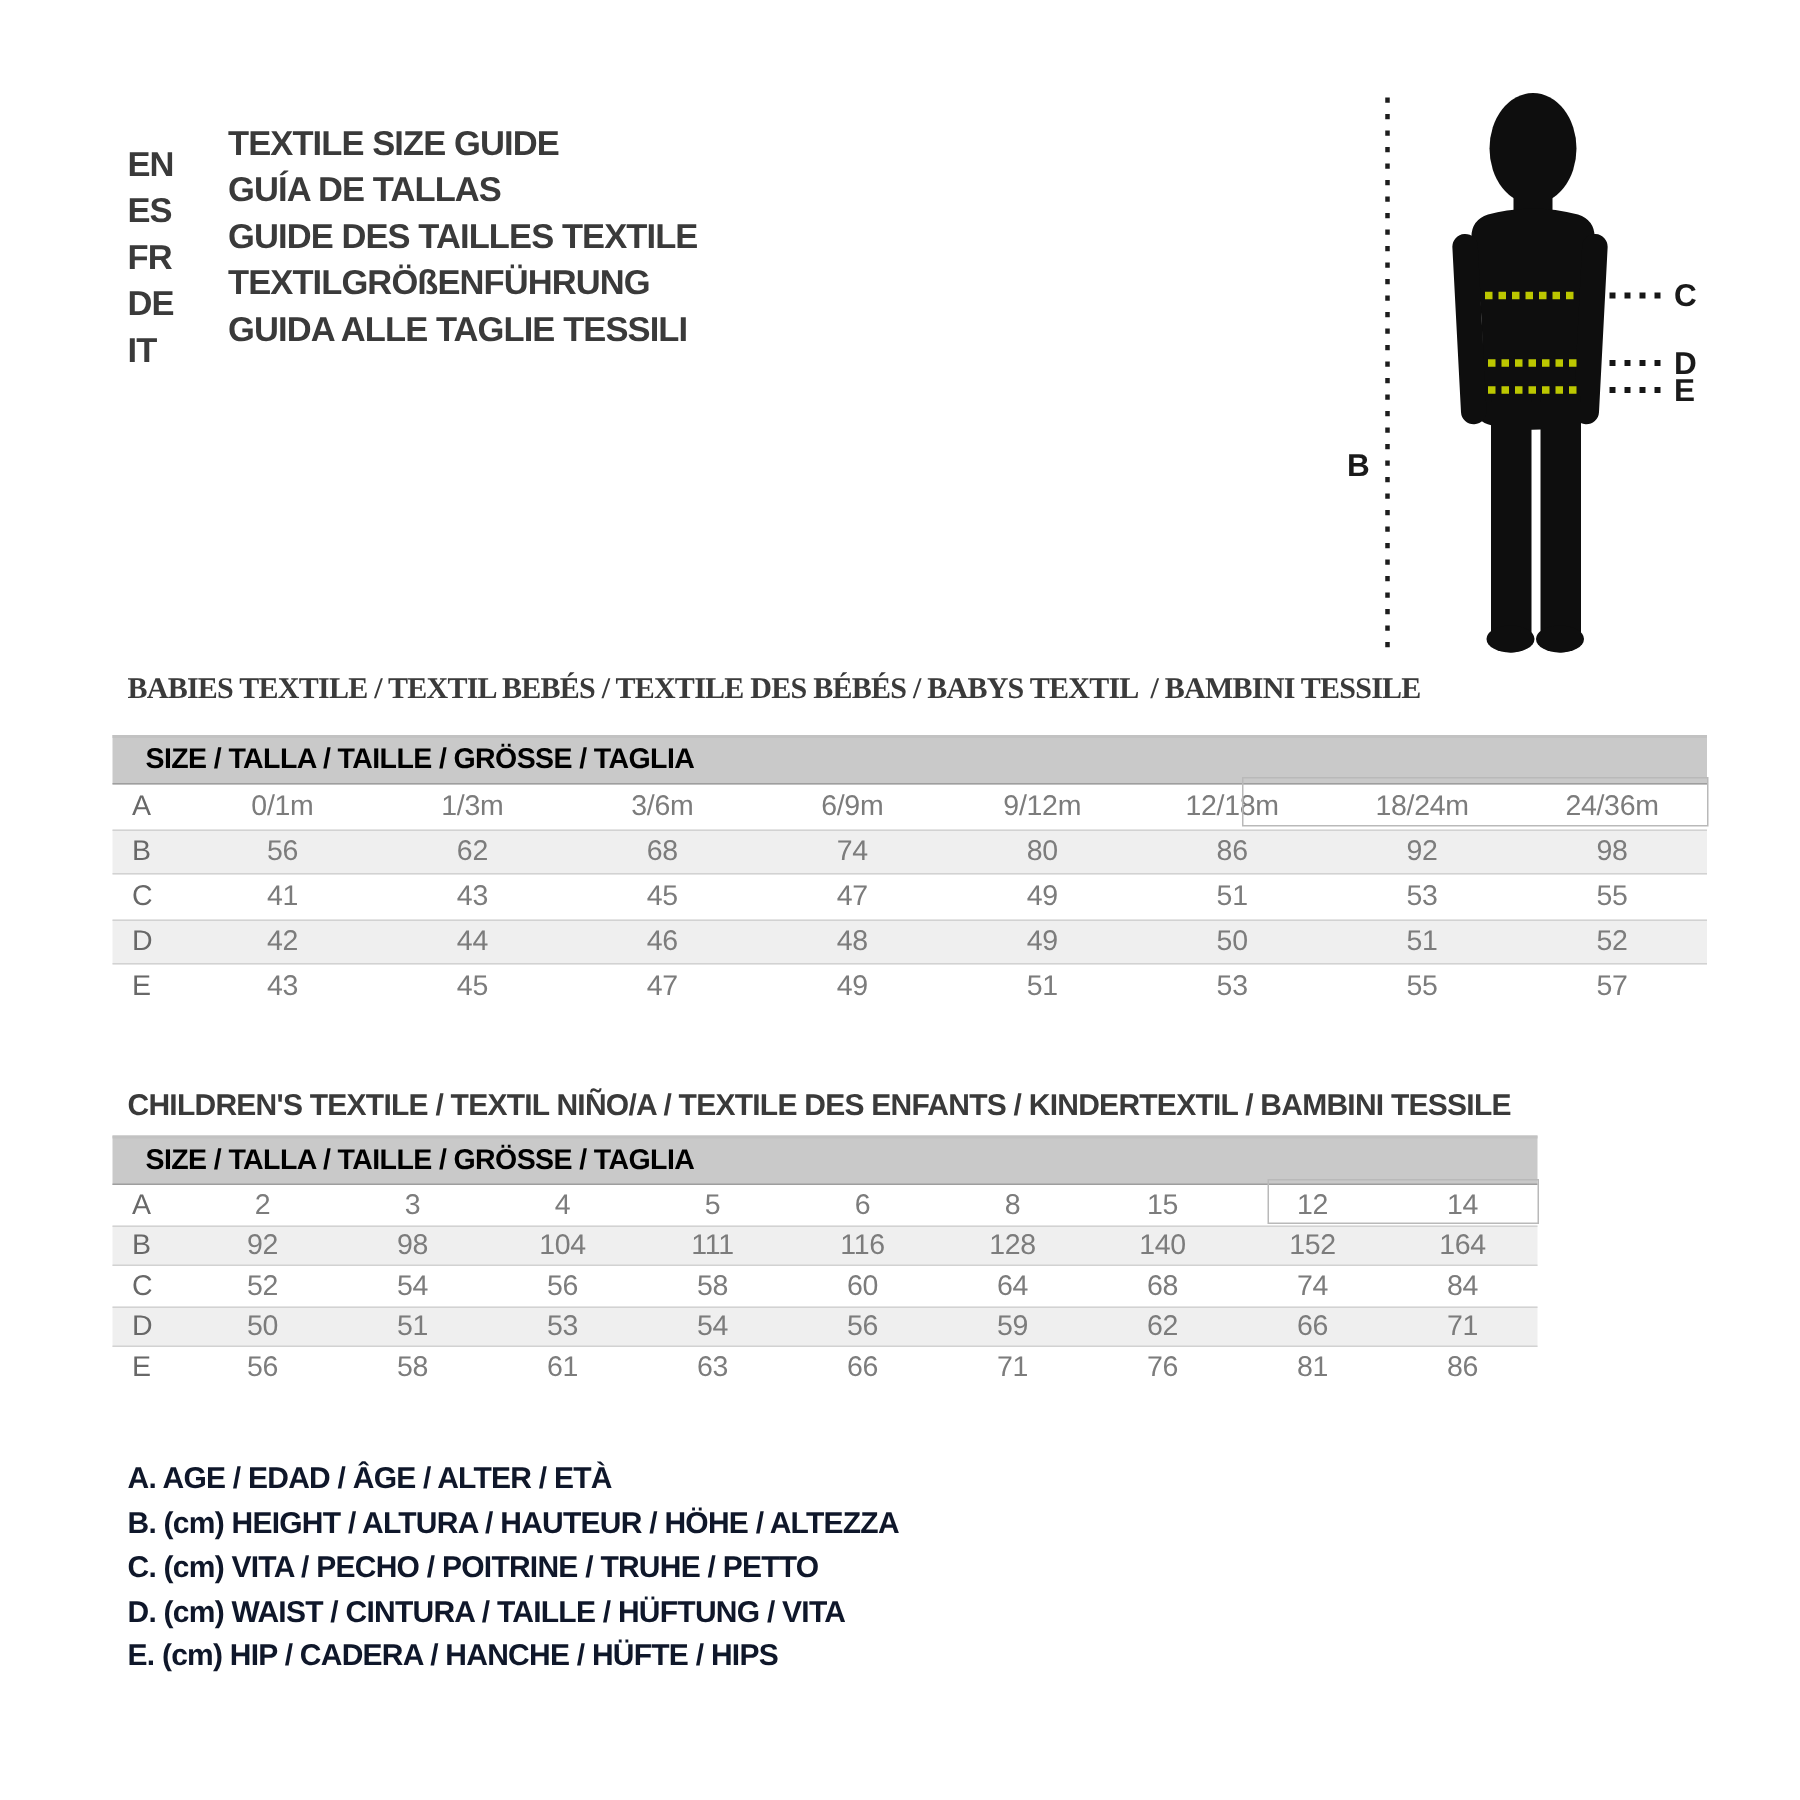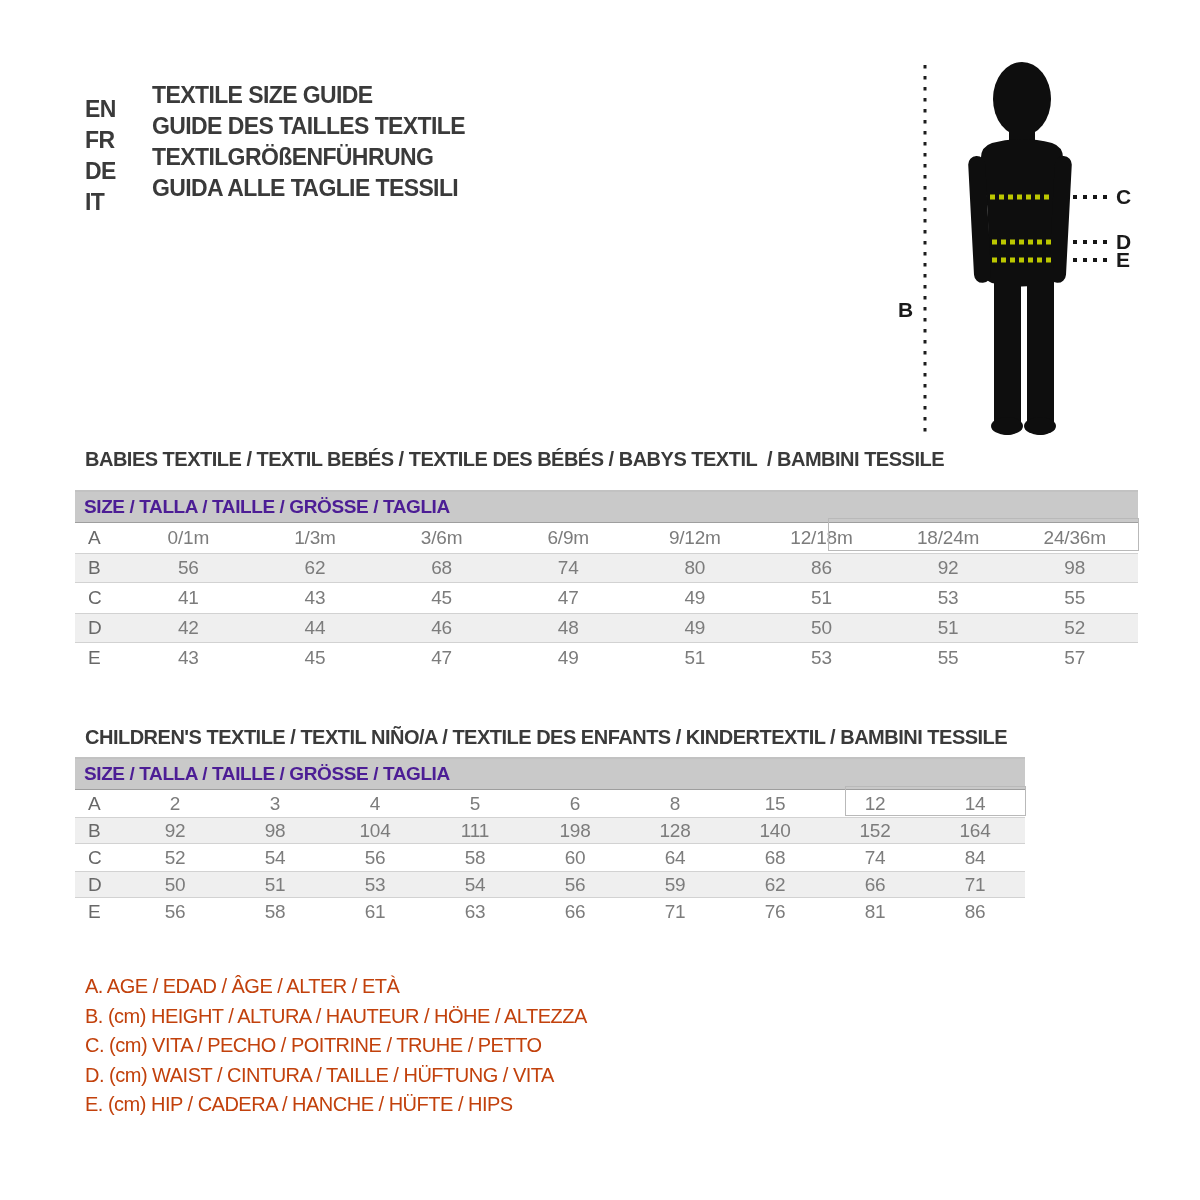--- a/index.html
+++ b/index.html
@@ -28,46 +28,50 @@
   .section-title{
     font-size:20px;font-weight:bold;color:#3a3a3a;letter-spacing:-0.5px;white-space:pre;
   }
 
   
   .size-table{position:absolute;}
   .babies-table{left:75px;top:490px;width:1063px;}
   .children-table{left:75px;top:757px;width:950px;}
   .thead{
     height:30px;background:#c9c9c9;border-top:2px solid #c2c2c2;border-bottom:1px solid #9e9e9e;
-    box-sizing:content-box;display:flex;align-items:center;padding-left:9px;
-    font-size:19px;font-weight:bold;color:#4c1d95;letter-spacing:-0.4px;
+    box-sizing:content-box;display:flex;align-items:center;padding-left:22px;
+    font-size:19px;font-weight:bold;color:#000000;letter-spacing:-0.4px;
   }
   .trow{display:flex;align-items:center;height:30px;font-size:19px;color:#7c7c7c;box-sizing:border-box;letter-spacing:-0.2px;}
   .children-table .trow{height:27px;}
   .trow.stripe{background:#efefef;border-top:1px solid #d2d2d2;border-bottom:1px solid #d2d2d2;}
   .rlabel{width:50px;padding-left:13px;box-sizing:border-box;color:#686868;font-weight:500;}
   .cell{flex:1;text-align:center;}
   .hl-box{position:absolute;border:1px solid #b9b9b9;background:transparent;pointer-events:none;}
   .babies-table .hl-box{left:753px;top:28px;width:309px;height:31px;}
   .children-table .hl-box{left:770px;top:29px;width:179px;height:28px;}
 
   
   .legend{left:85px;top:972px;}
   .legend-line{
-    font-size:20px;font-weight:normal;color:#c2410c;letter-spacing:-0.5px;
+    font-size:20px;font-weight:bold;color:#0f172a;letter-spacing:-0.5px;
     height:29.5px;line-height:29.5px;white-space:pre;
   }
 </style>
 </head>
 <body>
 
 <div class="abs lang-block">
   <div class="lang-row">
     <span class="lang-code">EN</span>
     <span class="lang-label">TEXTILE SIZE GUIDE</span>
+  </div>
+  <div class="lang-row">
+    <span class="lang-code">ES</span>
+    <span class="lang-label">GUÍA DE TALLAS</span>
   </div>
   <div class="lang-row">
     <span class="lang-code">FR</span>
     <span class="lang-label">GUIDE DES TAILLES TEXTILE</span>
   </div>
   <div class="lang-row">
     <span class="lang-code">DE</span>
     <span class="lang-label">TEXTILGRÖßENFÜHRUNG</span>
   </div>
   <div class="lang-row">
@@ -98,21 +102,21 @@
 
   <line class="eline" x1="183" y1="147" x2="218" y2="147"></line>
   <line class="eline" x1="183" y1="192" x2="218" y2="192"></line>
   <line class="eline" x1="183" y1="210" x2="218" y2="210"></line>
 
   <text x="226" y="154" class="fig-label">C</text>
   <text x="226" y="199" class="fig-label">D</text>
   <text x="226" y="217" class="fig-label">E</text>
 </svg>
 
-<div class="abs section-title" style="left:85px;top:448px;">BABIES TEXTILE / TEXTIL BEBÉS / TEXTILE DES BÉBÉS / BABYS TEXTIL  / BAMBINI TESSILE</div>
+<div class="abs section-title" style="left:85px;top:448px;font-family:Liberation Serif, serif;">BABIES TEXTILE / TEXTIL BEBÉS / TEXTILE DES BÉBÉS / BABYS TEXTIL  / BAMBINI TESSILE</div>
 
 <div class="size-table babies-table">
   <div class="thead">SIZE / TALLA / TAILLE / GRÖSSE / TAGLIA</div>
   <div class="tbody">
       <div class="trow">
         <div class="rlabel">A</div>
         <div class="cell">0/1m</div>
         <div class="cell">1/3m</div>
         <div class="cell">3/6m</div>
         <div class="cell">6/9m</div>
@@ -185,21 +189,21 @@
         <div class="cell">15</div>
         <div class="cell">12</div>
         <div class="cell">14</div>
       </div>
       <div class="trow stripe">
         <div class="rlabel">B</div>
         <div class="cell">92</div>
         <div class="cell">98</div>
         <div class="cell">104</div>
         <div class="cell">111</div>
-        <div class="cell">198</div>
+        <div class="cell">116</div>
         <div class="cell">128</div>
         <div class="cell">140</div>
         <div class="cell">152</div>
         <div class="cell">164</div>
       </div>
       <div class="trow">
         <div class="rlabel">C</div>
         <div class="cell">52</div>
         <div class="cell">54</div>
         <div class="cell">56</div>

